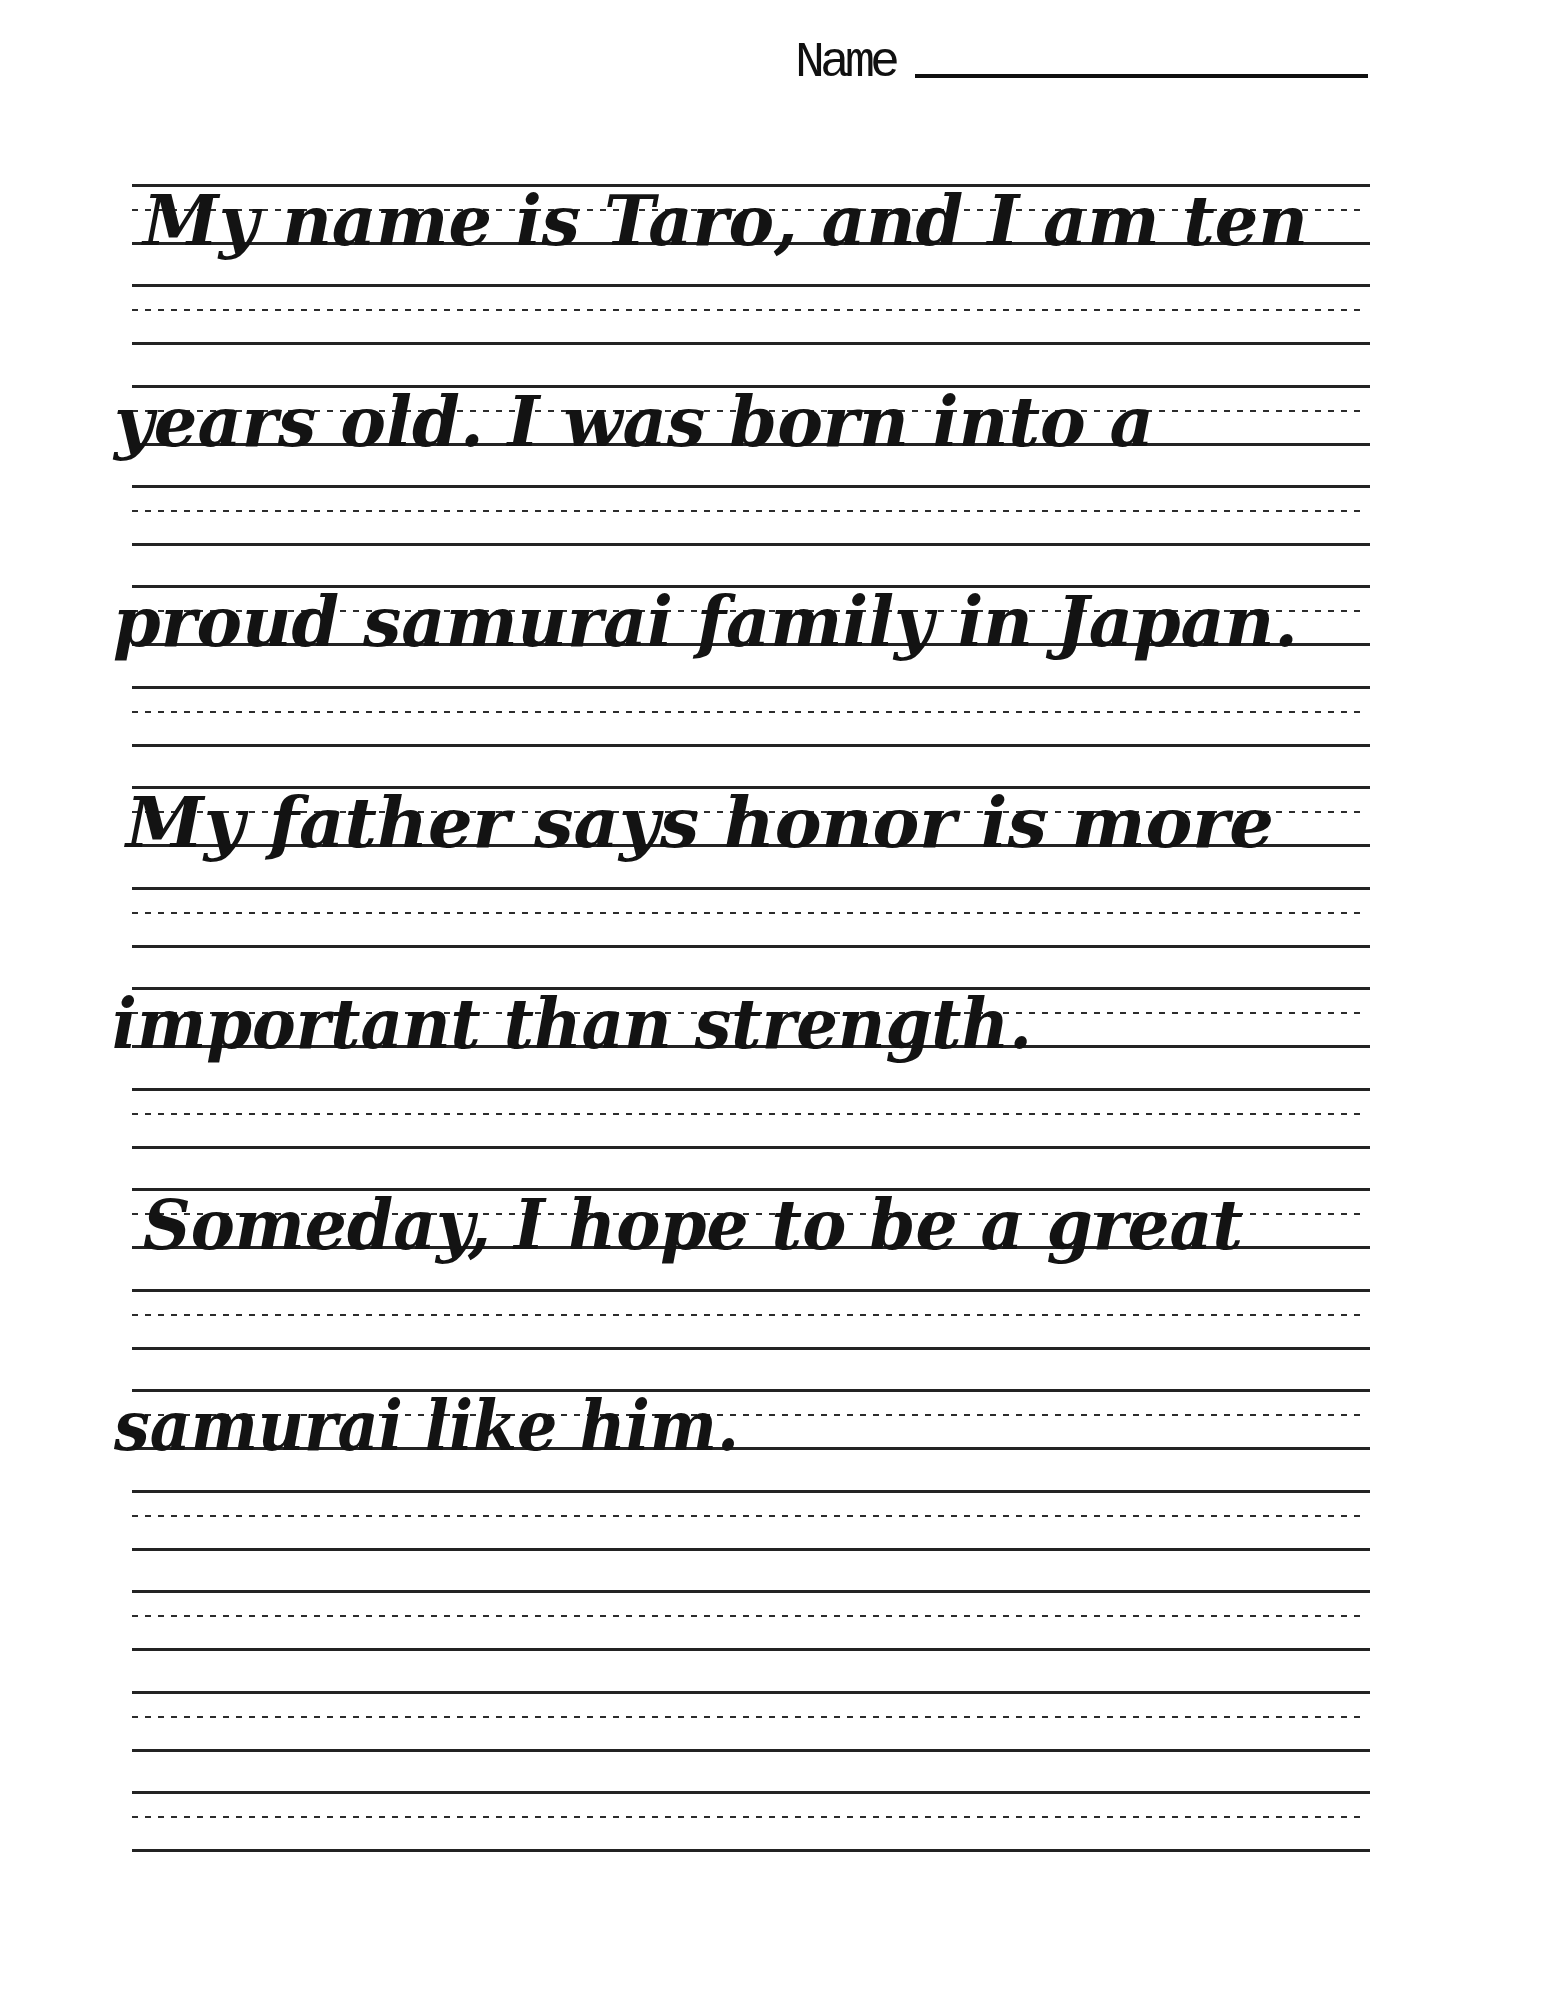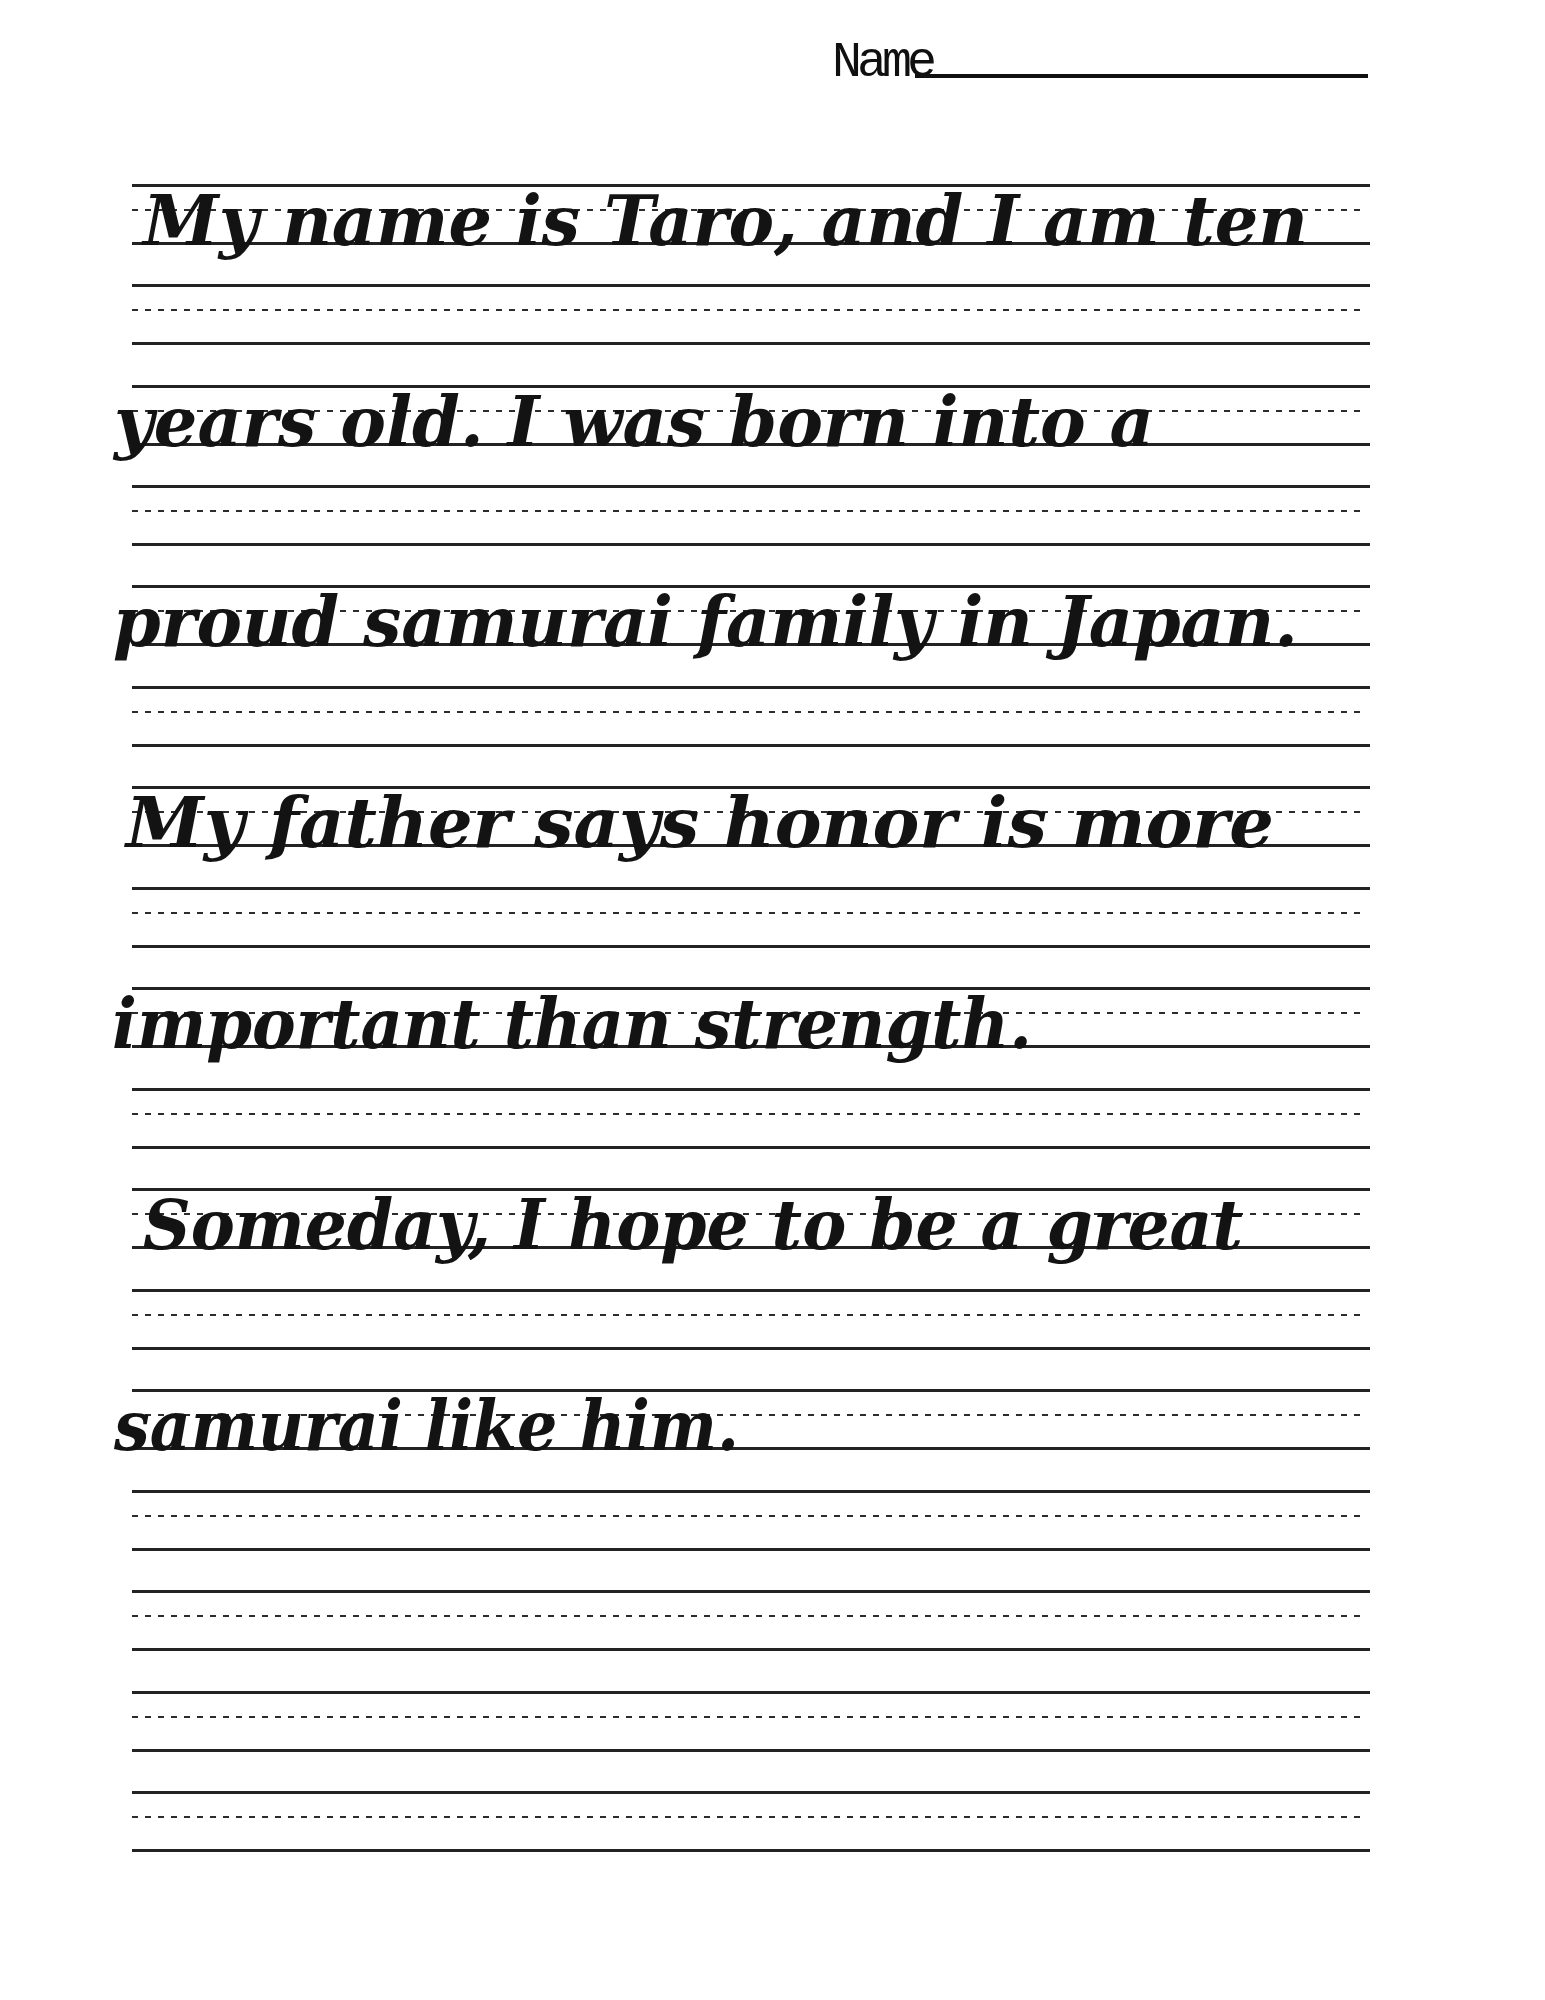--- a/index.html
+++ b/index.html
@@ -18,21 +18,20 @@
   
   .name-label {
     position: absolute;
     left: 795px;
     top: 34px;
     font-family: "Liberation Mono", monospace;
     font-size: 50px;
     letter-spacing: -5px;
     color: #101010;
     white-space: nowrap;
-    margin-left: 37px;
   }
   .name-underline {
     position: absolute;
     left: 915px;
     top: 74px;
     width: 453px;
     height: 4px;
     background: #101010;
   }
   

